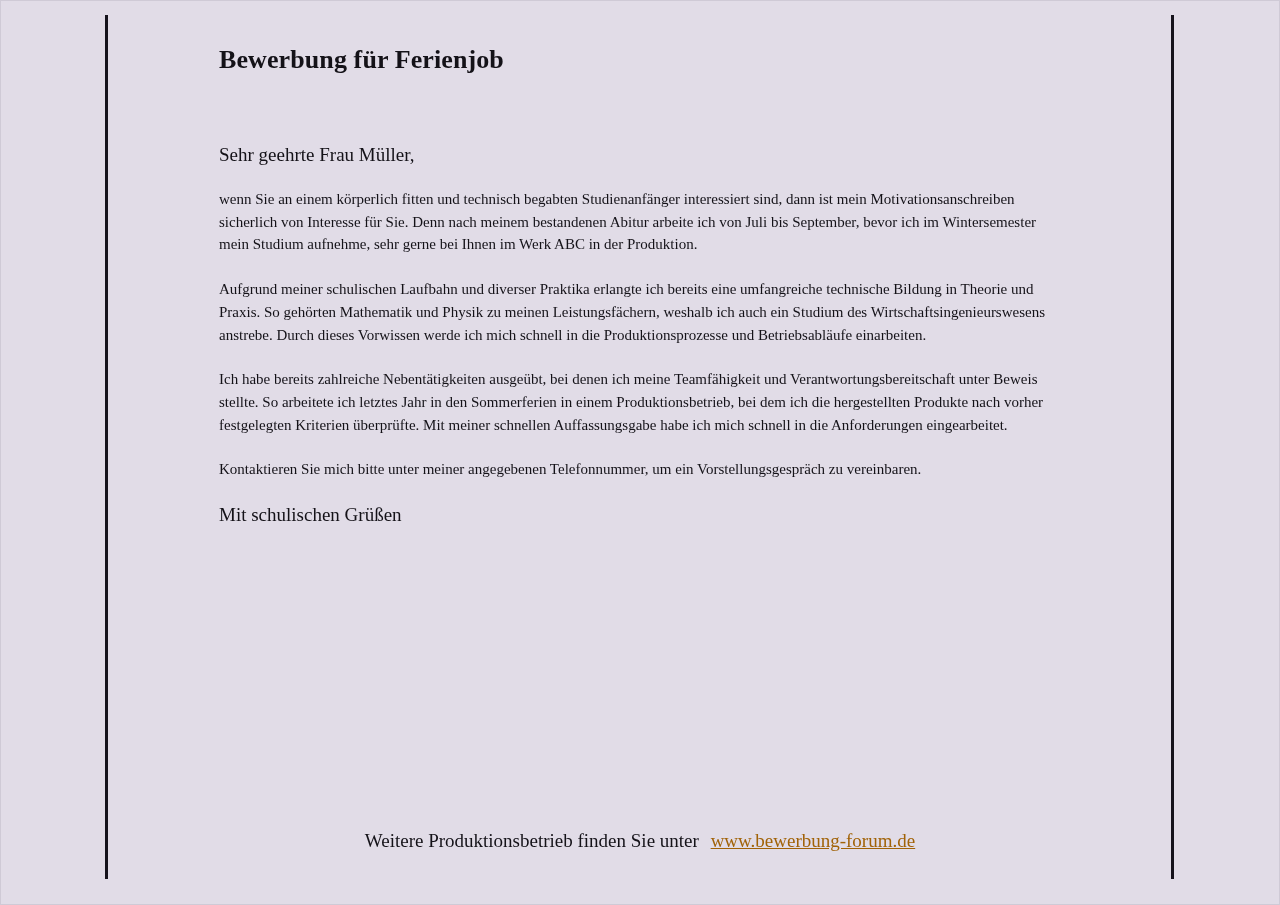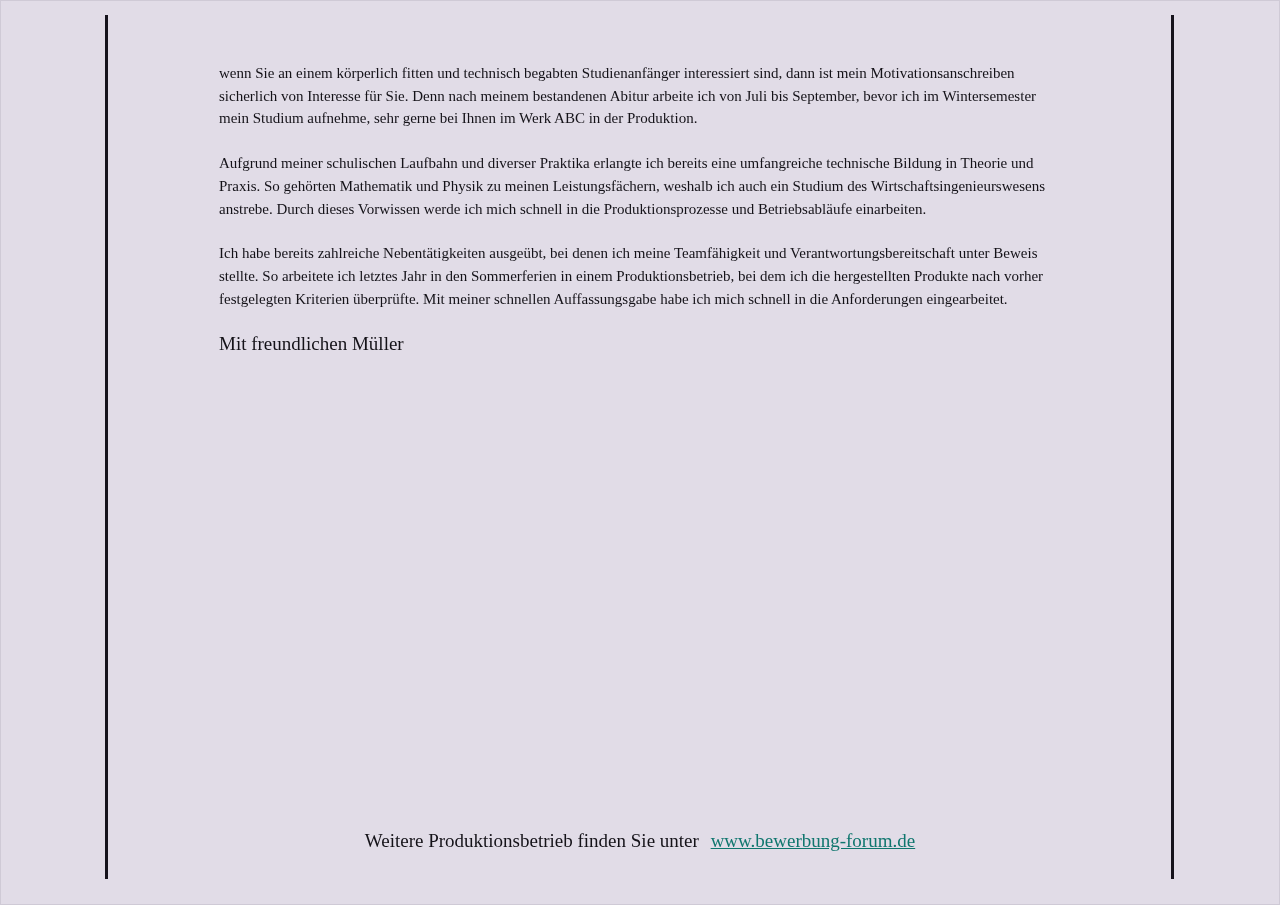--- a/index.html
+++ b/index.html
@@ -61,32 +61,35 @@
   .footer {
     position: absolute;
     left: 0;
     width: 1280px;
     top: 829px;
     text-align: center;
     font-size: 19px;
     line-height: 24px;
   }
   .footer a {
-    color: #0f766e;
+    color: #a16207;
     text-decoration: underline;
     margin-left: 7px;
   }
 </style>
 </head>
 <body>
 
 <div class="frame"></div>
 <div class="rule left"></div>
 <div class="rule right"></div>
 
 <div class="content">
+  <h1>Bewerbung für Ferienjob</h1>
+  <div class="salutation">Sehr geehrte Frau Müller,</div>
   <p class="body-par">wenn Sie an einem körperlich fitten und technisch begabten Studienanfänger interessiert sind, dann ist mein Motivationsanschreiben sicherlich von Interesse für Sie. Denn nach meinem bestandenen Abitur arbeite ich von Juli bis September, bevor ich im Wintersemester mein Studium aufnehme, sehr gerne bei Ihnen im Werk ABC in der Produktion.</p>
   <p class="body-par">Aufgrund meiner schulischen Laufbahn und diverser Praktika erlangte ich bereits eine umfangreiche technische Bildung in Theorie und Praxis. So gehörten Mathematik und Physik zu meinen Leistungsfächern, weshalb ich auch ein Studium des Wirtschaftsingenieurswesens anstrebe. Durch dieses Vorwissen werde ich mich schnell in die Produktionsprozesse und Betriebsabläufe einarbeiten.</p>
   <p class="body-par">Ich habe bereits zahlreiche Nebentätigkeiten ausgeübt, bei denen ich meine Teamfähigkeit und Verantwortungsbereitschaft unter Beweis stellte. So arbeitete ich letztes Jahr in den Sommerferien in einem Produktionsbetrieb, bei dem ich die hergestellten Produkte nach vorher festgelegten Kriterien überprüfte. Mit meiner schnellen Auffassungsgabe habe ich mich schnell in die Anforderungen eingearbeitet.</p>
-  <div class="closing">Mit freundlichen Müller</div>
+  <p class="body-par">Kontaktieren Sie mich bitte unter meiner angegebenen Telefonnummer, um ein Vorstellungsgespräch zu vereinbaren.</p>
+  <div class="closing">Mit schulischen Grüßen</div>
 </div>
 
 <div class="footer"><span>Weitere Produktionsbetrieb finden Sie unter </span><a>www.bewerbung-forum.de</a></div>
 
 </body></html>

